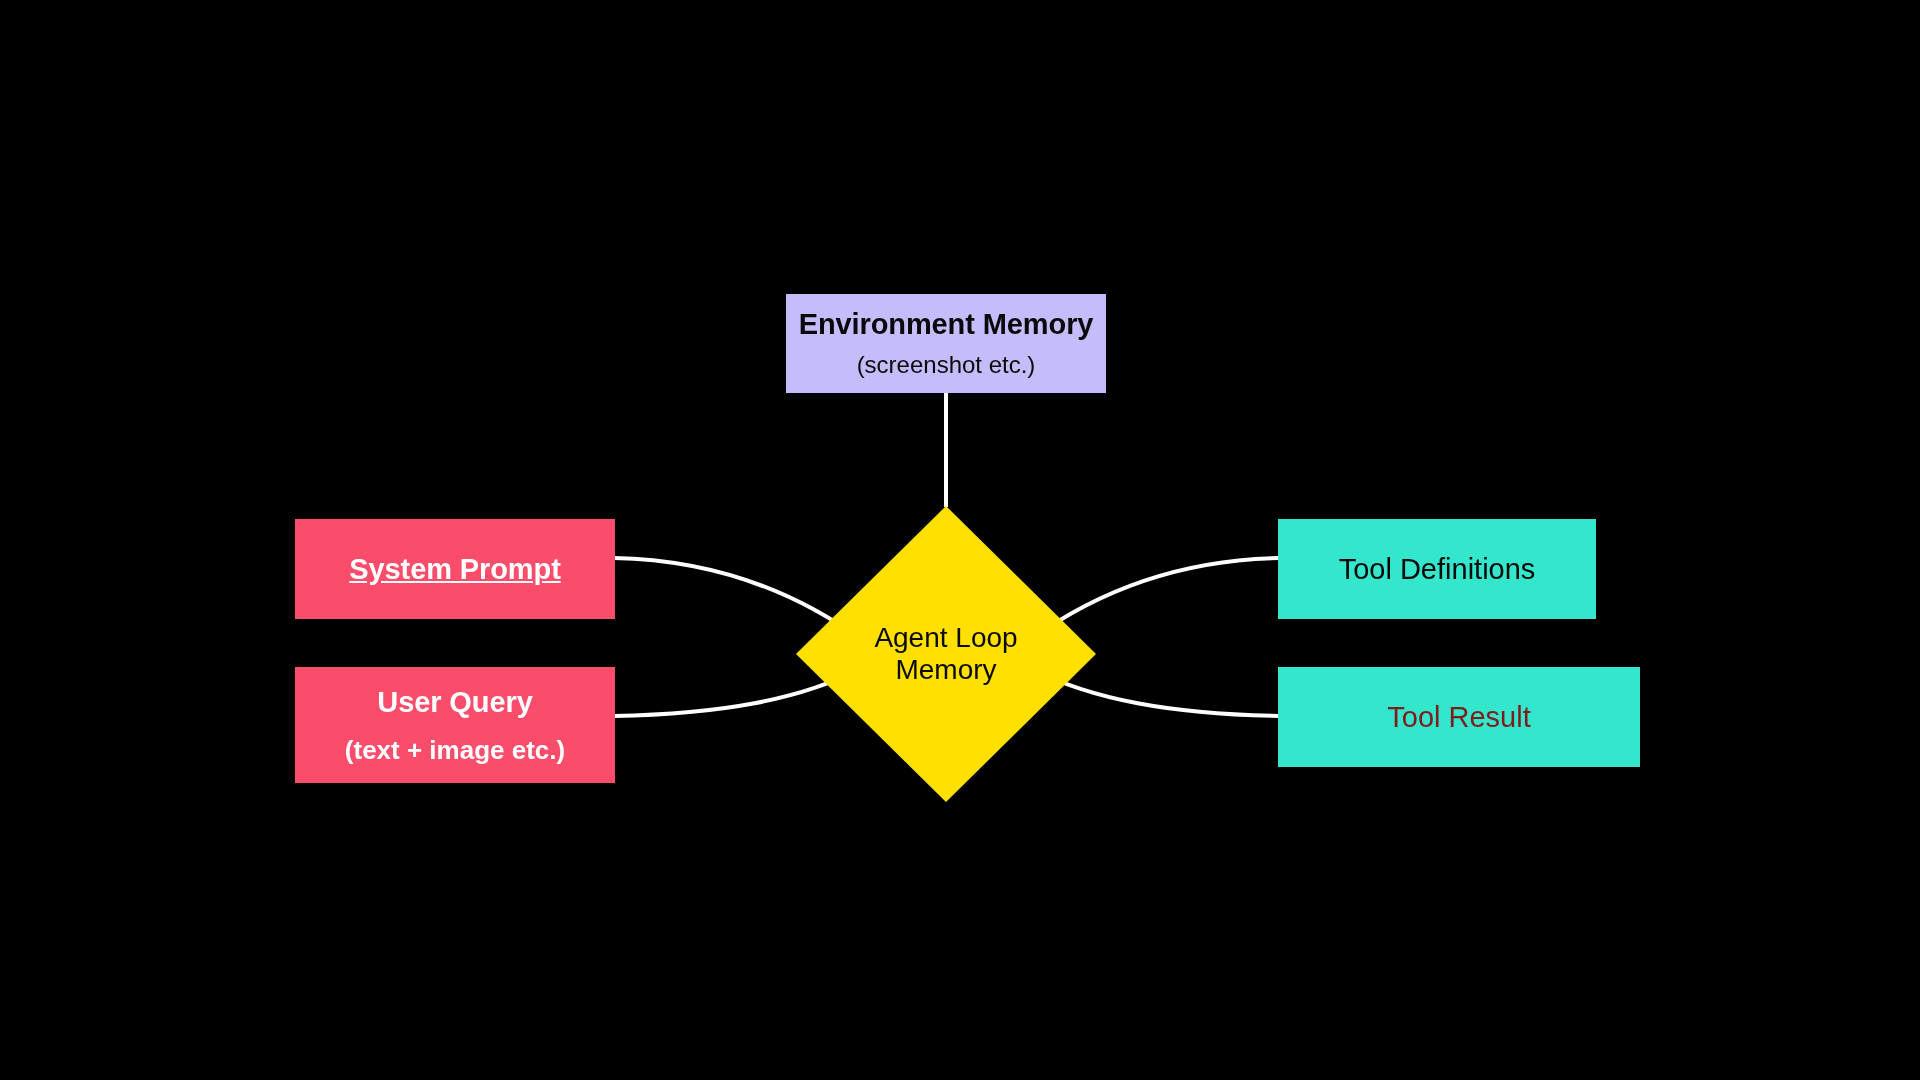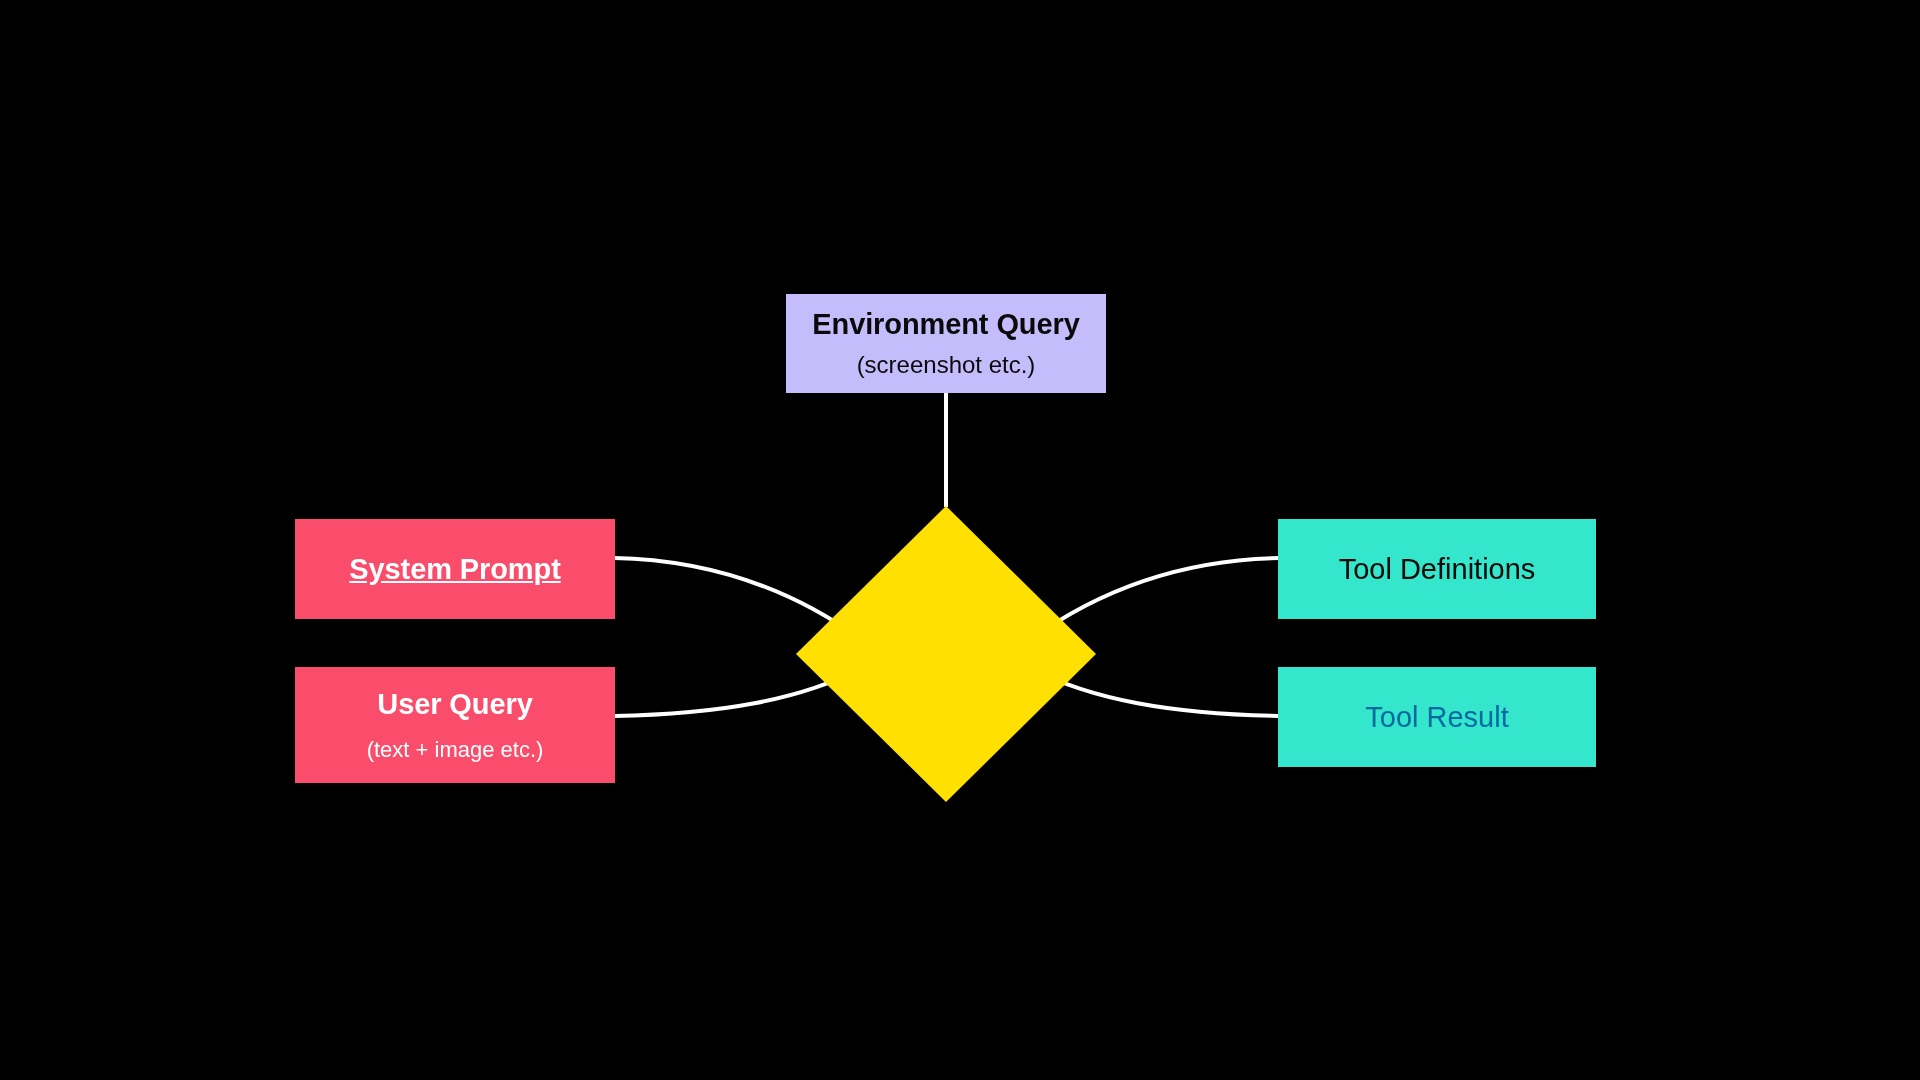--- a/index.html
+++ b/index.html
@@ -92,22 +92,22 @@
     height: 116px;
     background: #fa4d6b;
     color: #ffffff;
   }
   #node-user-query .title {
     font-size: 29px;
     font-weight: 700;
     letter-spacing: -0.1px;
   }
   #node-user-query .sub {
-    font-size: 22px;
-    font-weight: 400;
+    font-size: 26px;
+    font-weight: 700;
     margin-top: 16px;
   }
 
   
   #node-tool-definitions {
     left: 1278px;
     top: 519px;
     width: 318px;
     height: 100px;
     background: #33e6cc;
@@ -115,24 +115,24 @@
   }
   #node-tool-definitions .title {
     font-size: 29px;
     font-weight: 400;
   }
 
   
   #node-tool-result {
     left: 1278px;
     top: 667px;
-    width: 318px;
+    width: 362px;
     height: 100px;
     background: #33e6cc;
-    color: #0369a1;
+    color: #7f1d1d;
   }
   #node-tool-result .title {
     font-size: 29px;
     font-weight: 400;
   }
 
   
   #node-agent-loop-memory {
     left: 796px;
     top: 506px;
@@ -176,21 +176,21 @@
     <path d="M 614 558 C 720 560, 800 595, 862 640" stroke="#ffffff" stroke-width="4" fill="none" stroke-linecap="round"></path>
 
     <path d="M 614 716 C 720 714, 800 700, 862 668" stroke="#ffffff" stroke-width="4" fill="none" stroke-linecap="round"></path>
 
     <path d="M 1030 640 C 1092 595, 1172 560, 1279 558" stroke="#ffffff" stroke-width="4" fill="none" stroke-linecap="round"></path>
 
     <path d="M 1030 668 C 1092 700, 1172 714, 1279 716" stroke="#ffffff" stroke-width="4" fill="none" stroke-linecap="round"></path>
   </svg>
 
   <div class="node" id="node-environment-input">
-    <span class="title">Environment Query</span>
+    <span class="title">Environment Memory</span>
     <span class="sub">(screenshot etc.)</span>
   </div>
 
   <div class="node" id="node-system-prompt">
     <span class="title">System Prompt</span>
   </div>
 
   <div class="node" id="node-user-query">
     <span class="title">User Query</span>
     <span class="sub">(text + image etc.)</span>
@@ -199,15 +199,19 @@
   <div class="node" id="node-tool-definitions">
     <span class="title">Tool Definitions</span>
   </div>
 
   <div class="node" id="node-tool-result">
     <span class="title">Tool Result</span>
   </div>
 
   <div class="node" id="node-agent-loop-memory">
     <div class="diamond-shape"></div>
+    <div class="diamond-label">
+      <span class="title">Agent Loop</span>
+      <span class="sub">Memory</span>
+    </div>
   </div>
 
 </div>
 
 </body></html>

